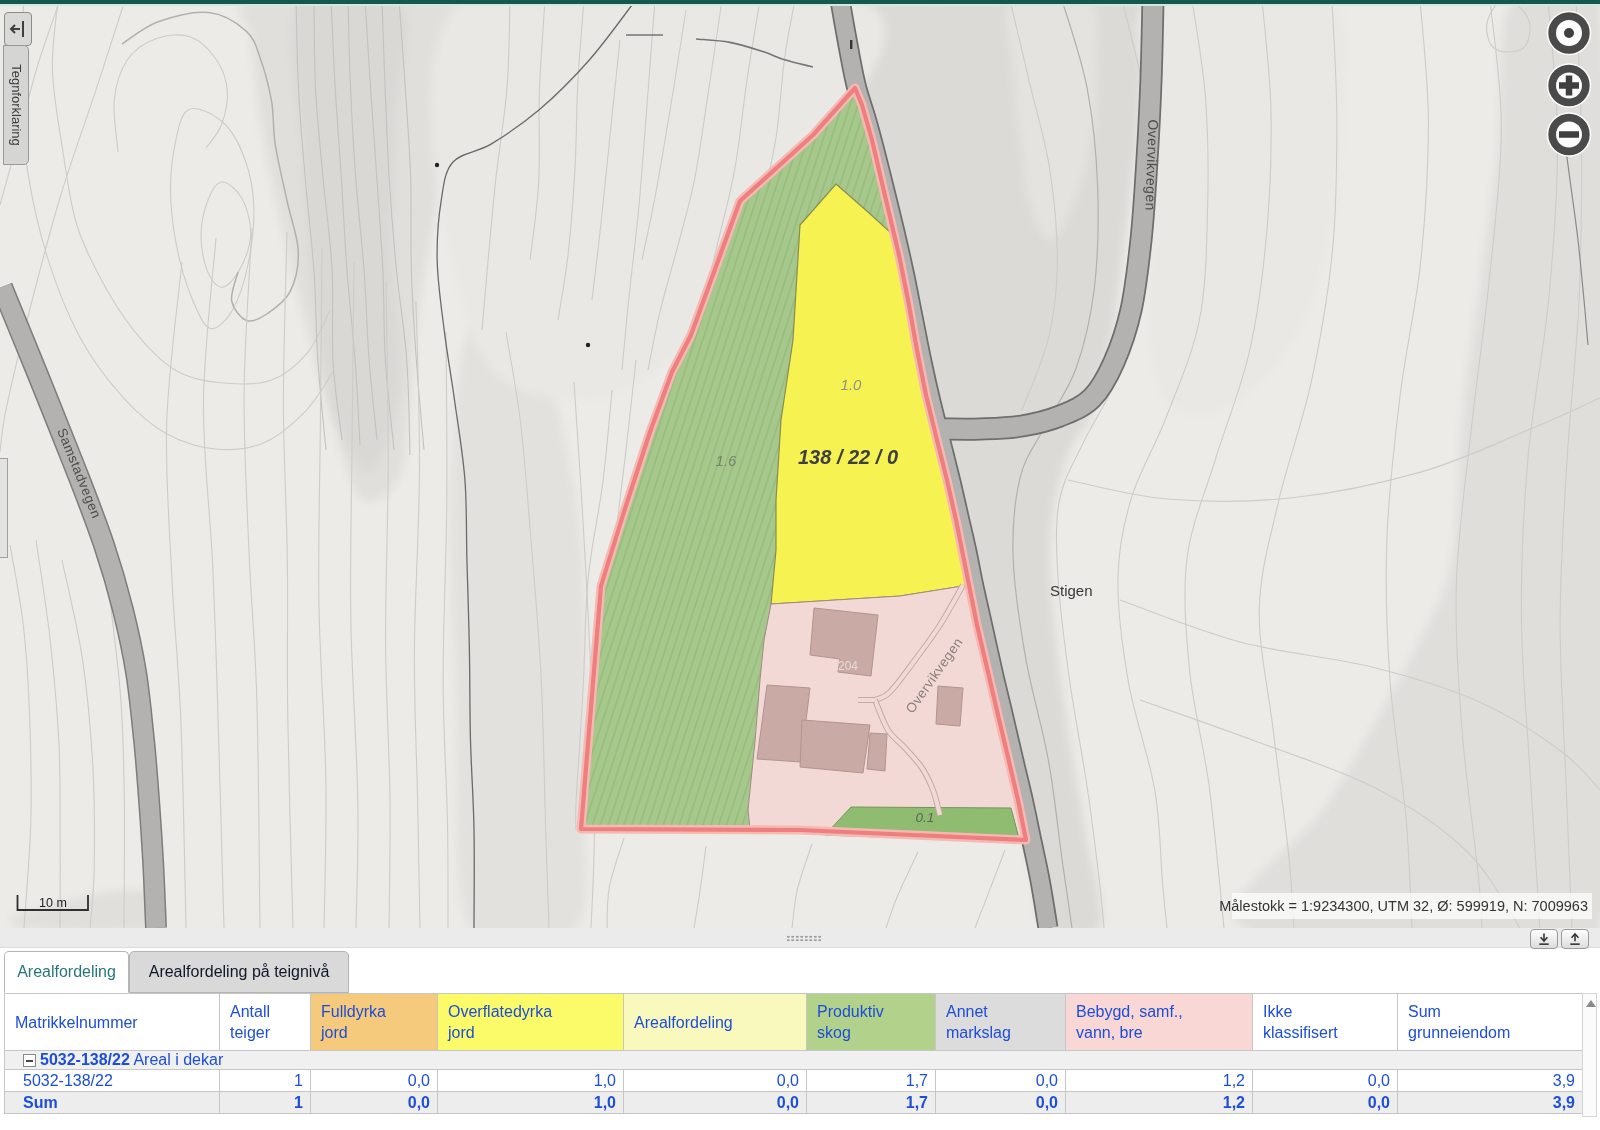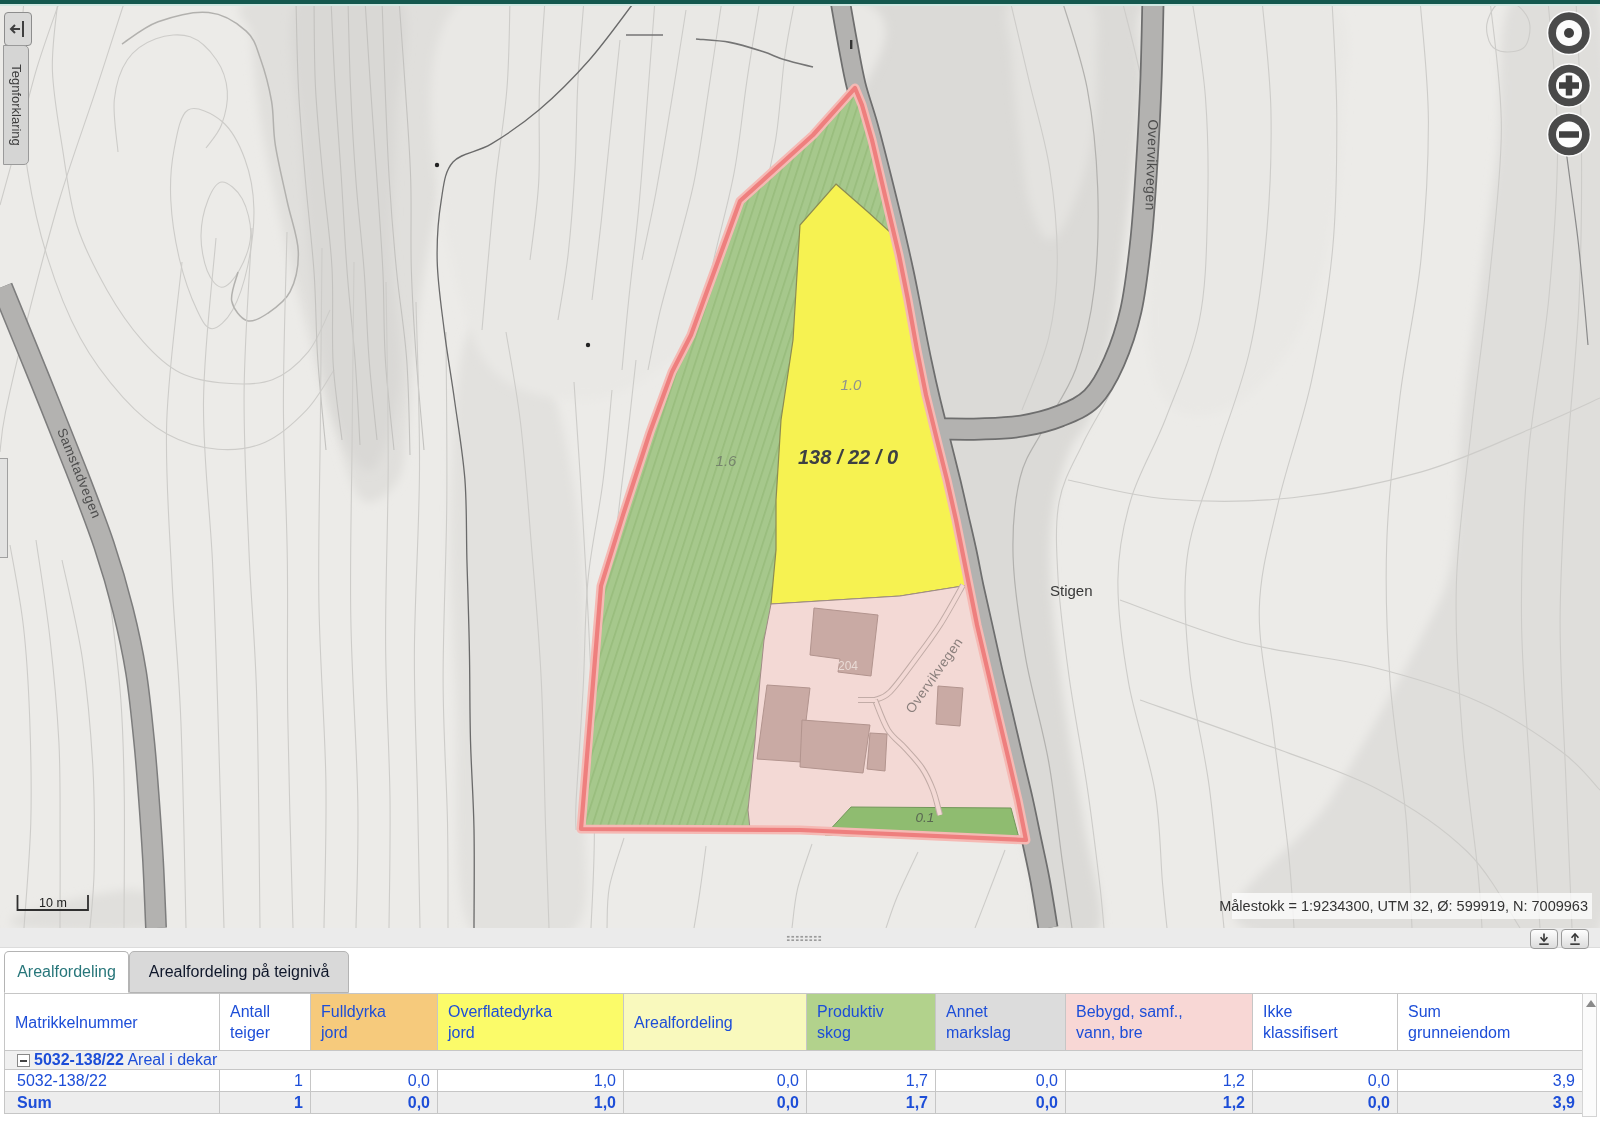--- a/index.html
+++ b/index.html
@@ -15,21 +15,21 @@
 #splitter .dots { position:absolute; left:786px; top:7px; width:36px; height:6px;
   background-image:radial-gradient(circle, #9a9a9a 1px, transparent 1.2px); background-size:4.5px 3.5px; }
 #panel { position:absolute; left:0; top:948px; width:1600px; height:182px; background:#fff; }
 .tab { position:absolute; top:3px; height:42px; font-size:16px; line-height:40px; text-align:center;
         border:1px solid #b4b4b4; border-radius:5px 5px 0 0; }
 #tab1 { left:4px; width:125px; background:#fff; color:#27767a; border-bottom:1px solid #fff; z-index:2; }
 #tab2 { left:129px; width:220px; background:#d9d9d9; color:#0f172a; }
 table { position:absolute; left:4px; top:45px; border-collapse:collapse; table-layout:fixed; font-size:16px; color:#1d4ed8; }
 td,th { border:1px solid #c6c6c6; overflow:hidden; white-space:nowrap; }
 th { font-weight:normal; text-align:left; vertical-align:middle; padding:2px 4px 2px 10px; height:57px; line-height:21px; }
-td { padding:0 7px 0 12px; height:22px;margin-left:9px; }
+td { padding:0 7px 0 18px; height:22px;margin-left:9px; }
 td.num { text-align:right; }
 tr.grp td { background:#f0f0f0; height:18px; }
 tr.sum td { background:#ededed; font-weight:bold; }
 #vscroll { position:absolute; left:1582px; top:45px; width:15px; height:124px; border:1px solid #d4d4d4; background:#fbfbfb; }
 #vscroll .up { position:absolute; left:3px; top:6px; width:0; height:0; border-left:5px solid transparent; border-right:5px solid transparent; border-bottom:7px solid #8a8a8a; }
 .mapbtn { position:absolute; width:28px; height:20px; background:linear-gradient(#fefefe,#dcdcdc); border:1px solid #9a9a9a; border-radius:4px; z-index:25; }
 </style></head>
 <body>
 <div id="mapwrap">
     <svg width="1600" height="928" viewBox="0 0 1600 928" style="position:absolute;left:0;top:0">

